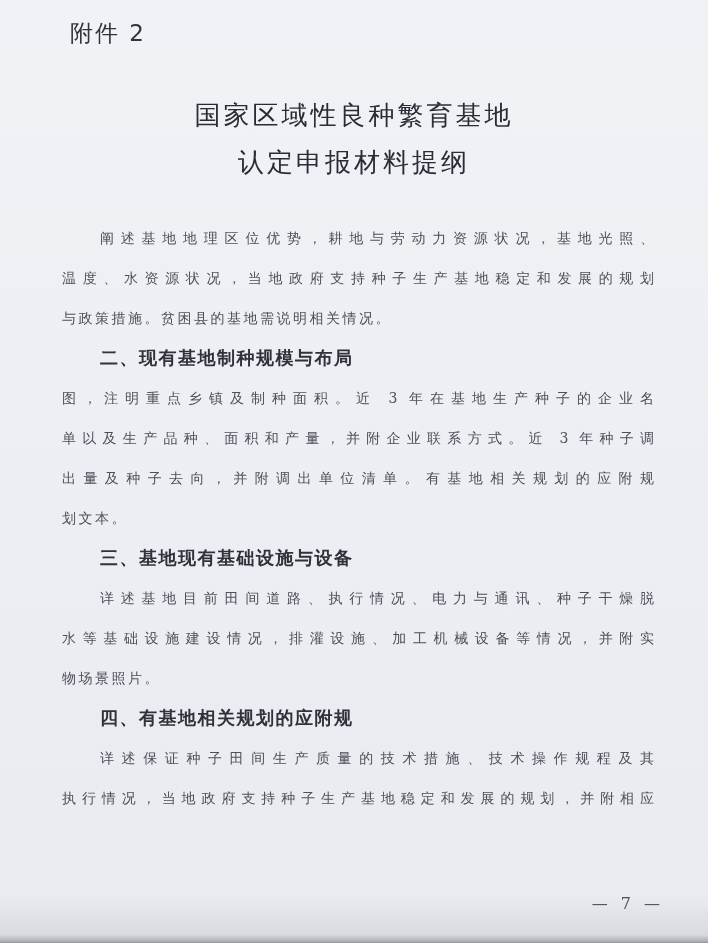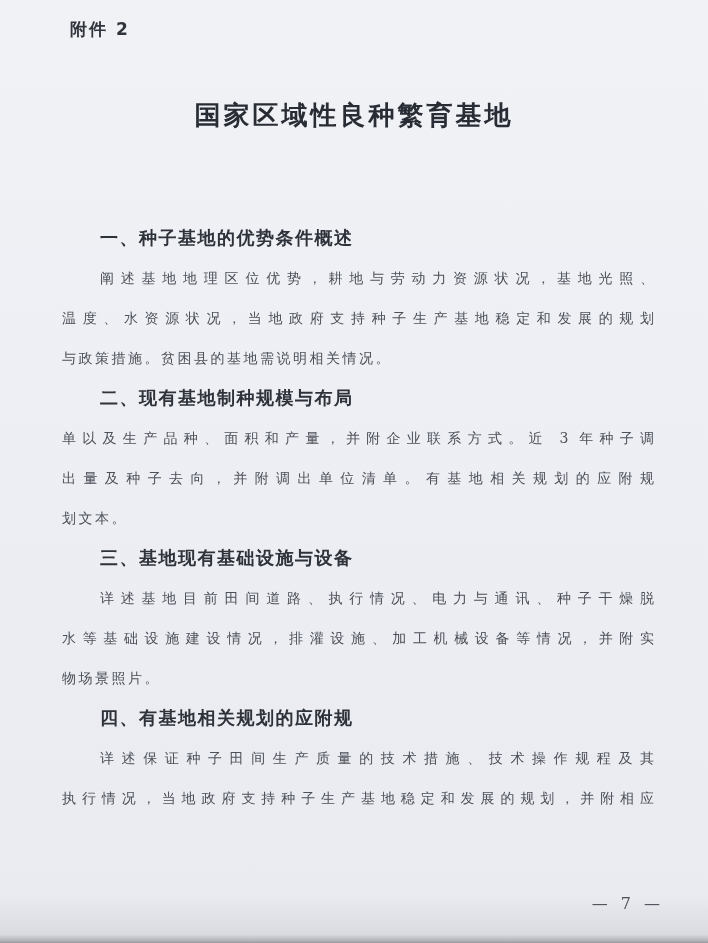--- a/index.html
+++ b/index.html
@@ -10,37 +10,37 @@
     height: 943px;
     margin: 0 auto;
     background: linear-gradient(180deg, #f1f2f6 0%, #edeef3 55%, #eaebf0 95%, #dadbe0 99%, #c6c7cc 100%);
     overflow: hidden;
     font-family: "DejaVu Sans", sans-serif;
   }
   .attachment {
     position: absolute;
     left: 70px;
     top: 18px;
-    font-size: 17px;
-    font-weight: bold;
+    font-size: 23px;
+    font-weight: normal;
     letter-spacing: 2px;
     color: #30343c;
     text-align: right;
   }
   .title-block {
     position: absolute;
     left: 0;
     right: 0;
     top: 92px;
     text-align: center;
     color: #282c34;
   }
   .title-line {
     font-size: 26px;
-    font-weight: bold;
+    font-weight: normal;
     letter-spacing: 3px;
     line-height: 47px;
   }
   .content {
     position: absolute;
     left: 62px;
     right: 54px;
     top: 218px;
   }
   .sec-heading {
@@ -89,30 +89,31 @@
 </style>
 </head>
 <body>
 
 <div class="page">
 
   <div class="attachment">附件 2</div>
 
   <div class="title-block">
     <div class="title-line">国家区域性良种繁育基地</div>
+    <div class="title-line">认定申报材料提纲</div>
   </div>
 
   <div class="content">
 
-    <div class="sec-heading">一、种子基地的优势条件概述</div>
     <div class="line first just">阐述基地地理区位优势，耕地与劳动力资源状况，基地光照、</div>
     <div class="line just">温度、水资源状况，当地政府支持种子生产基地稳定和发展的规划</div>
     <div class="line tail">与政策措施。贫困县的基地需说明相关情况。</div>
 
     <div class="sec-heading">二、现有基地制种规模与布局</div>
+    <div class="line just">图，注明重点乡镇及制种面积。近 3 年在基地生产种子的企业名</div>
     <div class="line just">单以及生产品种、面积和产量，并附企业联系方式。近 3 年种子调</div>
     <div class="line just">出量及种子去向，并附调出单位清单。有基地相关规划的应附规</div>
     <div class="line tail">划文本。</div>
 
     <div class="sec-heading">三、基地现有基础设施与设备</div>
     <div class="line first just">详述基地目前田间道路、执行情况、电力与通讯、种子干燥脱</div>
     <div class="line just">水等基础设施建设情况，排灌设施、加工机械设备等情况，并附实</div>
     <div class="line tail">物场景照片。</div>
 
     <div class="sec-heading">四、有基地相关规划的应附规</div>

